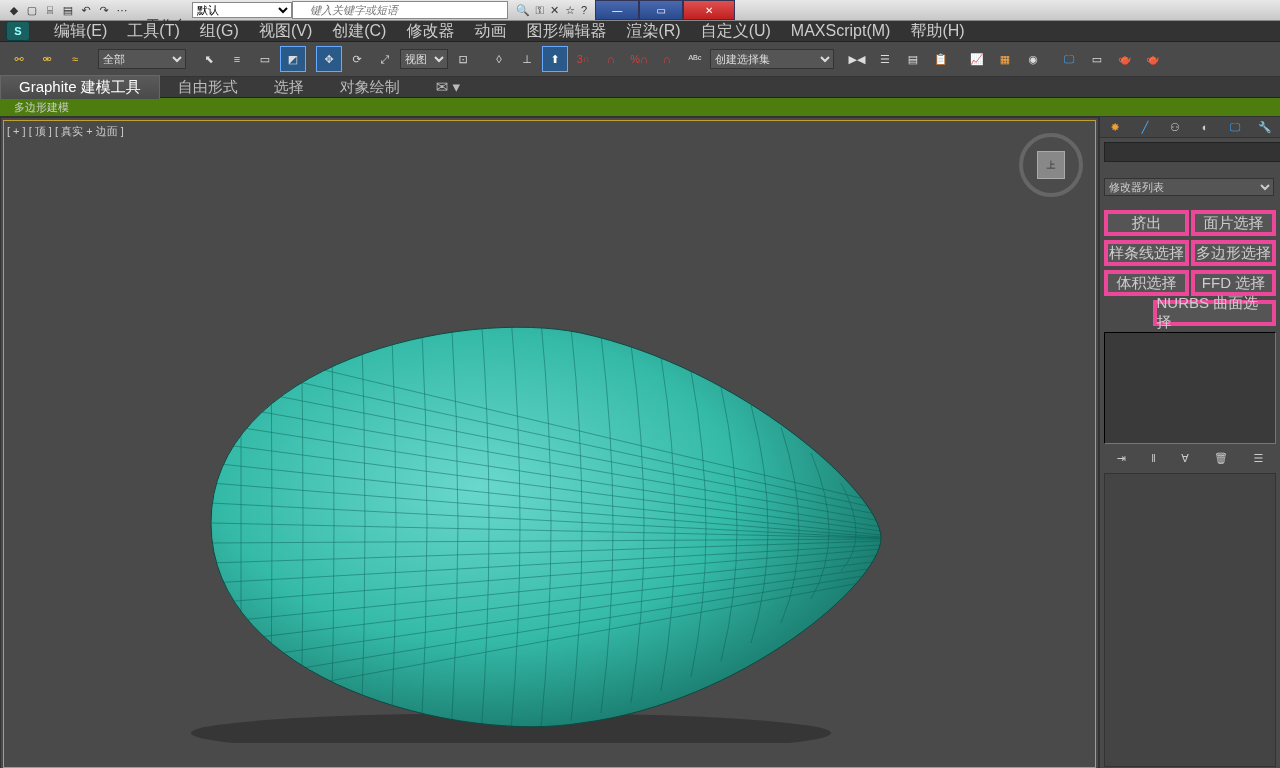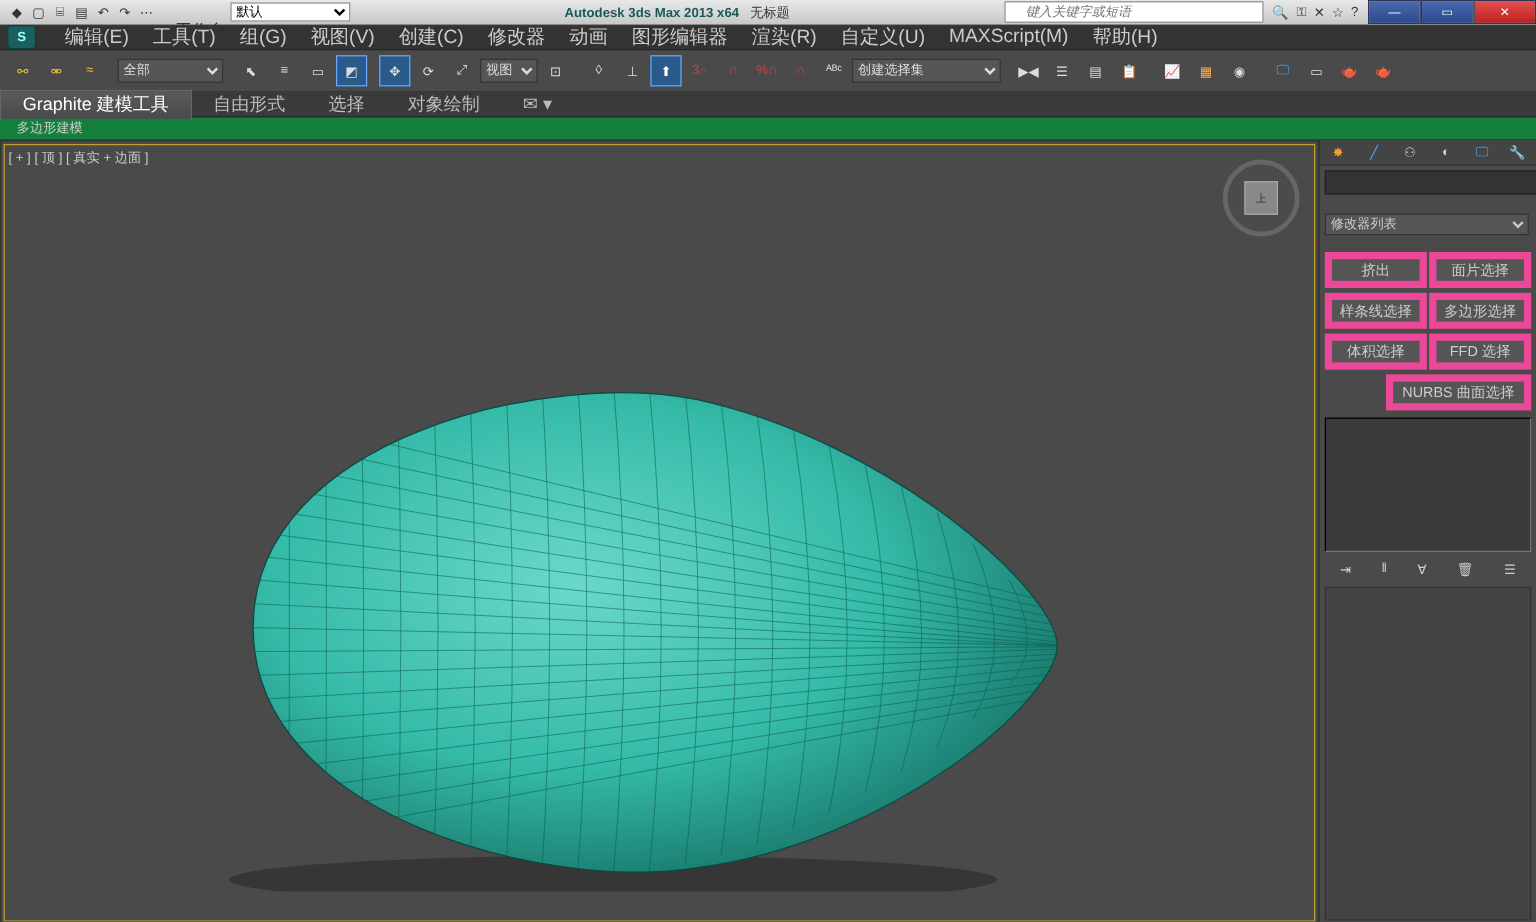--- a/index.html
+++ b/index.html
@@ -19,59 +19,56 @@
 .app-icon{width:22px;height:18px;background:#1a6060;border-radius:3px;margin-right:14px;display:flex;align-items:center;justify-content:center;color:#9ff;font-weight:bold;border:1px solid #0a4040;}
 .menu-item{color:#ccc;padding:0 10px;cursor:pointer;font-size:16px;}
 .toolbar{height:34px;background:#4a4a4a;display:flex;align-items:center;padding:0 6px;gap:2px;border-bottom:1px solid #333;}
 .tb-btn{width:24px;height:24px;display:flex;align-items:center;justify-content:center;cursor:pointer;color:#ddd;border:1px solid transparent;}
 .tb-btn.active{background:#2a5a8a;border:1px solid #6af;}
 .tb-sel{height:20px;background:#555;color:#ddd;border:1px solid #333;font-size:11px;}
 .tb-sep{width:6px;}
 .ribbon{height:20px;background:#3a3a3a;display:flex;align-items:center;border-bottom:1px solid #222;}
 .rib-tab{padding:2px 18px;color:#bbb;cursor:pointer;font-size:15px;}
 .rib-tab.active{background:linear-gradient(#5a5a5a,#4a4a4a);color:#fff;border:1px solid #666;border-bottom:none;}
-.rib-sub{height:18px;background:#15803d;padding-left:14px;color:#ccc;font-size:11px;line-height:18px;border-bottom:1px solid #333;}
+.rib-sub{height:18px;background:#4d7c0f;padding-left:14px;color:#ccc;font-size:11px;line-height:18px;border-bottom:1px solid #333;}
 .main{display:flex;height:654px;}
 .viewport{flex:1;background:#4a4a4a;position:relative;border:1px solid #333;}
 .vp-label{position:absolute;top:6px;left:6px;color:#ccc;font-size:11px;}
 .vp-border{position:absolute;inset:2px;border:1px solid #c0a030;}
 .viewcube{position:absolute;top:15px;right:15px;width:56px;height:56px;border:4px solid #666;border-radius:50%;display:flex;align-items:center;justify-content:center;background:rgba(80,80,80,0.3);}
 .viewcube-inner{width:26px;height:26px;background:#888;border:1px solid #aaa;display:flex;align-items:center;justify-content:center;color:#333;font-size:9px;}
 .egg{position:absolute;left:180px;top:185px;width:720px;height:440px;}
 .sidepanel{width:180px;background:#4a4a4a;border-left:1px solid #333;display:flex;flex-direction:column;}
 .sp-tabs{height:20px;display:flex;justify-content:space-around;align-items:center;background:#444;border-bottom:1px solid #333;}
 .sp-tab{width:20px;height:16px;display:flex;align-items:center;justify-content:center;cursor:pointer;}
 .sp-name{display:flex;margin:4px;}
 .sp-name input{flex:1;height:16px;background:#333;border:1px solid #222;color:#ccc;}
 .sp-modlist{margin:12px 4px;height:18px;background:#555;border:1px solid #333;color:#ccc;font-size:11px;width:calc(100% - 10px);}
 .sp-btnrow{display:flex;margin:2px 4px;gap:2px;}
-.sp-btn{flex:1;height:18px;background:#555;border:6px solid #ec4899;color:#ccc;font-size:12px;display:flex;align-items:center;justify-content:center;cursor:pointer;}
+.sp-btn{flex:1;height:18px;background:#555;border:4px solid #ec4899;color:#ccc;font-size:15px;display:flex;align-items:center;justify-content:center;cursor:pointer;}
 .sp-stack{margin:4px;height:110px;background:#3a3a3a;border:1px inset #222;}
 .sp-tools{display:flex;justify-content:space-around;padding:4px;color:#ccc;}
 .sp-rollout{flex:1;margin:4px;background:#444;border:1px solid #333;}
 svg{display:block;}
 </style>
 </head>
 <body>
 
 <div class="titlebar">
   <div class="qat">
     <span class="qat-btn">◆</span>
     <span class="qat-btn">▢</span>
     <span class="qat-btn">⌸</span>
     <span class="qat-btn">▤</span>
     <span class="qat-btn">↶</span>
     <span class="qat-btn">↷</span>
     <span class="qat-btn">⋯</span>
   </div>
   <span class="ws-label">工作台:</span>
   <select class="ws-sel"><option>默认</option></select>
-  <div class="title-center">
-    <span class="title-app">Autodesk 3ds Max  2013 x64</span>&nbsp;&nbsp;&nbsp;<span>无标题</span>
-  </div>
   <input class="search-box" placeholder="键入关键字或短语" style="">
   <div class="title-icons">
     <span>🔍</span>
     <span>⚿</span>
     <span>✕</span>
     <span>☆</span>
     <span>?</span>
   </div>
   <div class="win-btns">
     <div class="win-btn">—</div>

